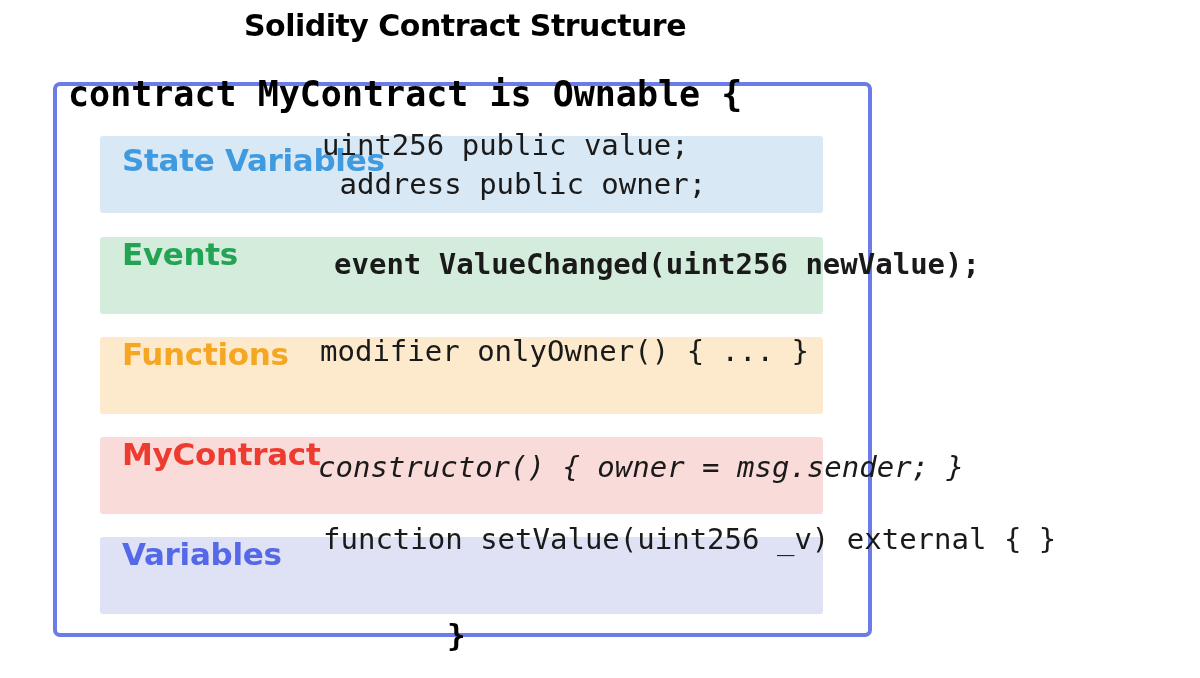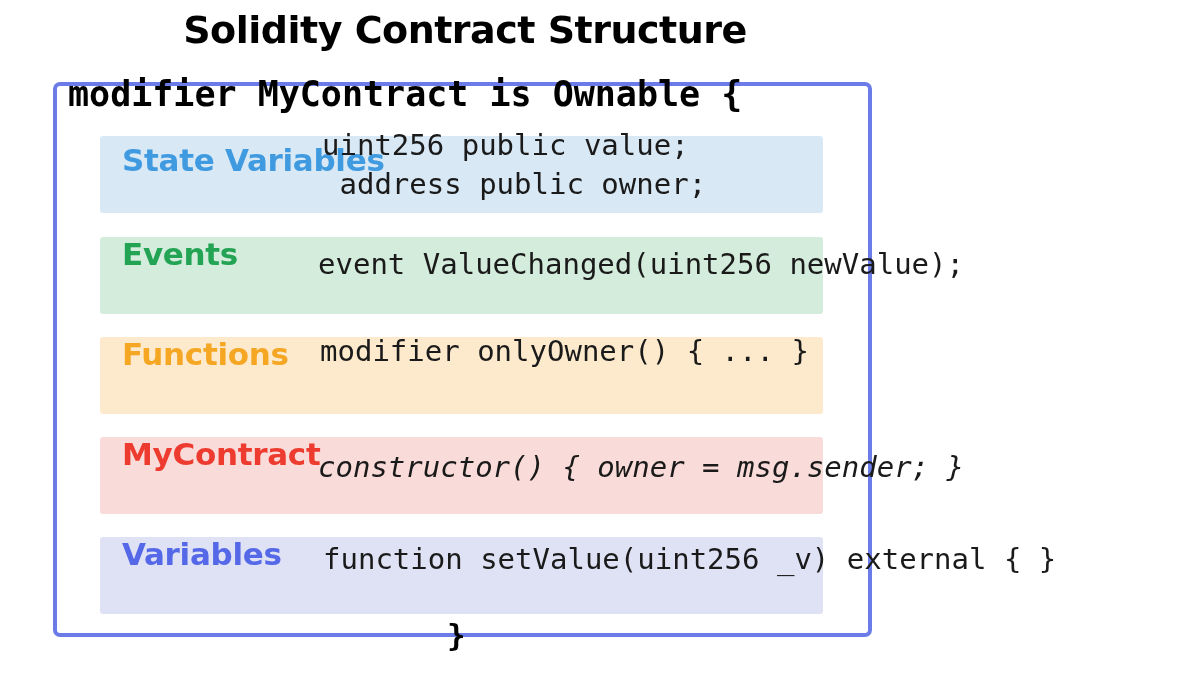--- a/index.html
+++ b/index.html
@@ -17,21 +17,21 @@
 
   
   #diagram-title {
     position: absolute;
     left: 0;
     top: 8px;
     width: 930px;
     text-align: center;
     font-family: "DejaVu Sans", sans-serif;
     font-weight: bold;
-    font-size: 38px;
+    font-size: 30px;
     letter-spacing: -0.5px;
     color: #000000;
     white-space: nowrap;
   }
 
   
   #contract-box {
     position: absolute;
     left: 53px;
     top: 82px;
@@ -108,39 +108,39 @@
     font-size: 29px;
     color: #1a1a1a;
     white-space: pre;
     z-index: 5;
     line-height: 39px;
   }
   .code-state {
     left: 322px;
     top: 126px;
   }
-  .code-events    { left: 318px; top: 245px; }
+  .code-events    { left: 334px; top: 245px; font-weight: bold; }
   .code-modifiers { left: 320px; top: 332px; }
   .code-ctor      { left: 318px; top: 448px; font-style: italic; }
-  .code-functions { left: 323px; top: 540px; }
+  .code-functions { left: 323px; top: 520px; }
 </style>
 </head>
 <body>
 
 <div id="diagram-title">Solidity Contract Structure</div>
 
 <div id="contract-box"></div>
 
 <div class="section-band band-state"></div>
 <div class="section-band band-events"></div>
 <div class="section-band band-modifiers"></div>
 <div class="section-band band-ctor"></div>
 <div class="section-band band-functions"></div>
 
-<div id="contract-declaration">modifier MyContract is Ownable {</div>
+<div id="contract-declaration">contract MyContract is Ownable {</div>
 
 <div class="section-label label-state">State Variables</div>
 <div class="section-label label-events">Events</div>
 <div class="section-label label-modifiers">Functions</div>
 <div class="section-label label-ctor">MyContract</div>
 <div class="section-label label-functions">Variables</div>
 
 <div class="code-line code-state">uint256 public value;
  address public owner;</div>
 <div class="code-line code-events">event ValueChanged(uint256 newValue);</div>

